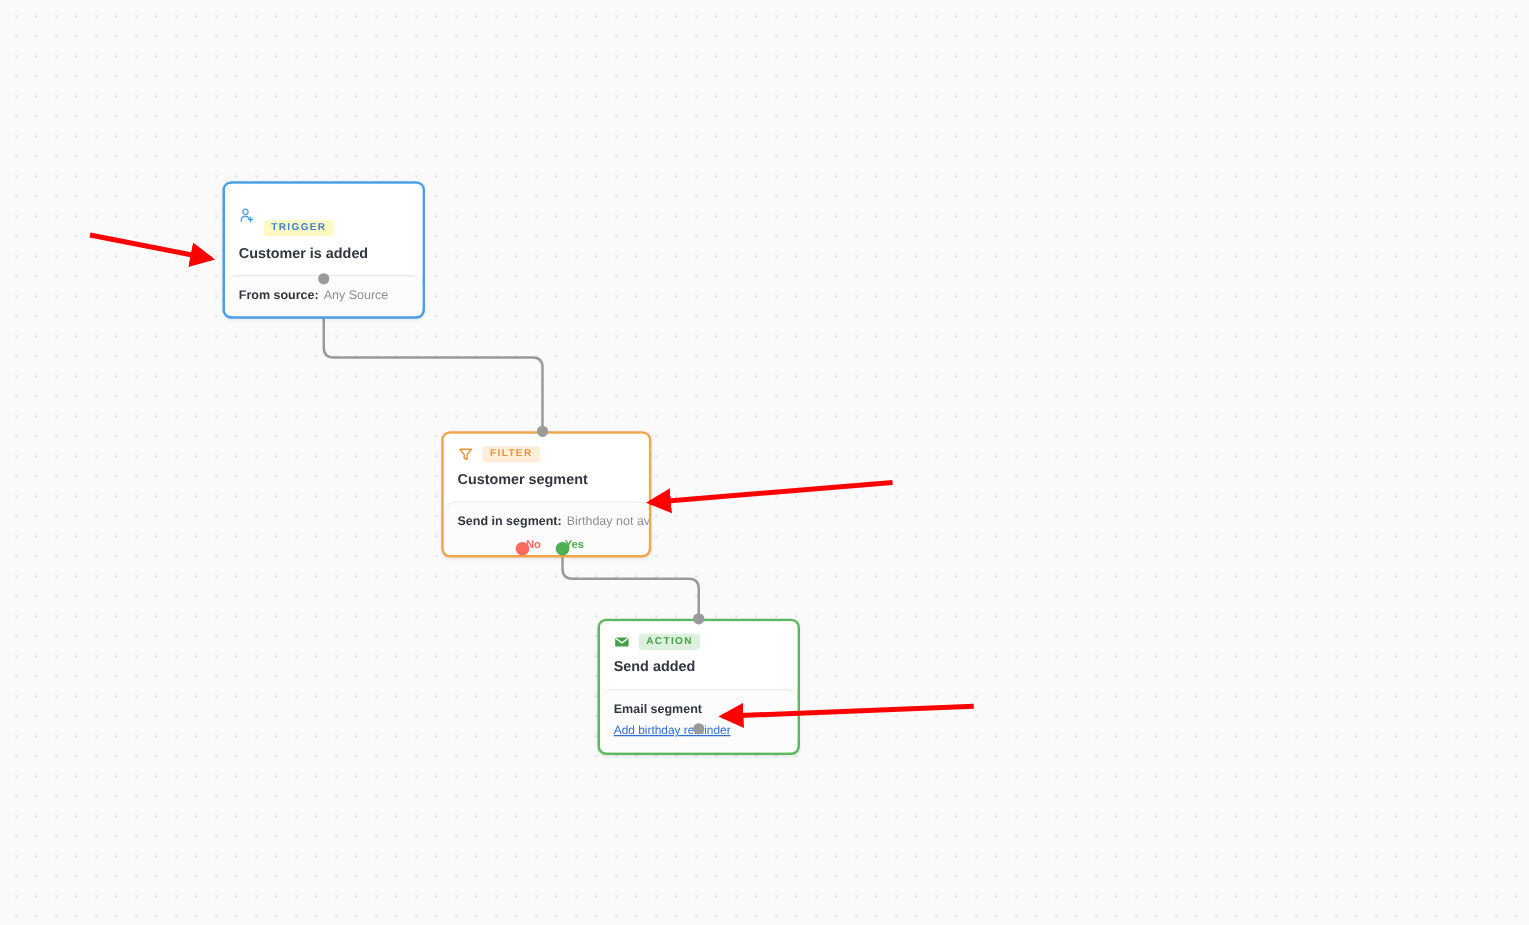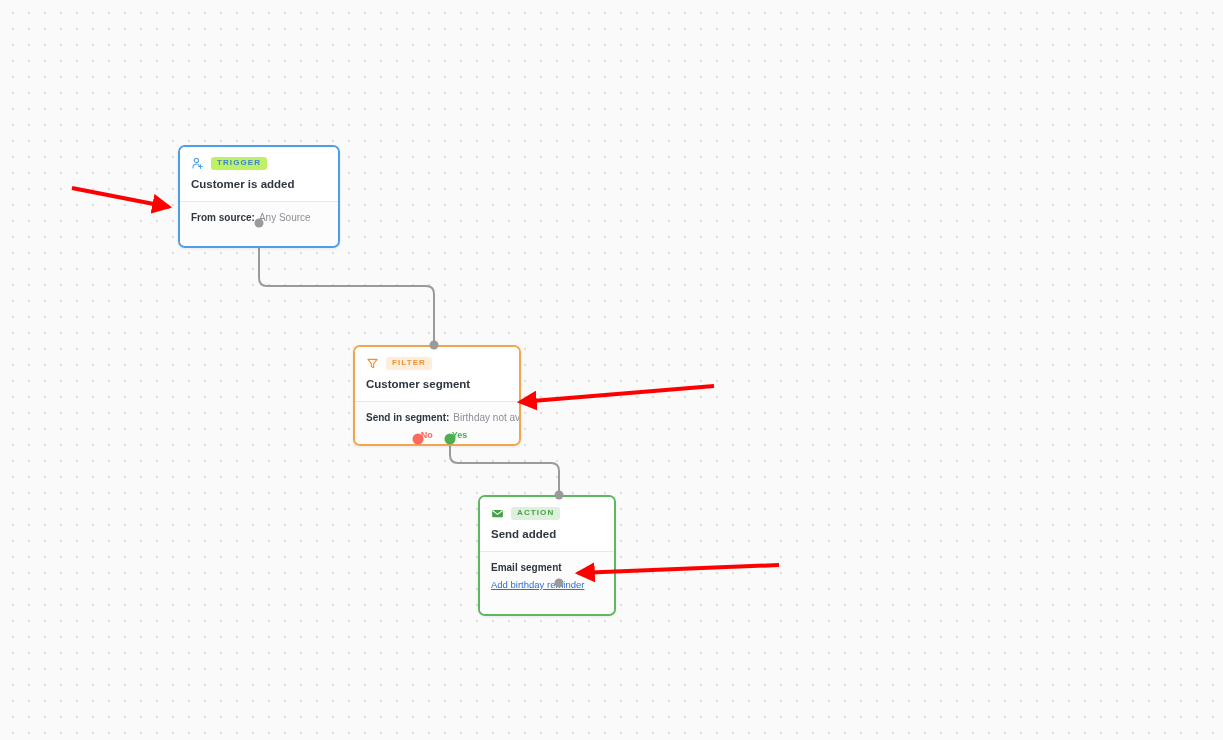--- a/index.html
+++ b/index.html
@@ -71,21 +71,22 @@
   }
   .node-title {
     font-size: 11.5px;
     font-weight: bold;
     color: #2f3640;
     line-height: 1.2;
   }
   .node-bottom {
     border-top: 1px solid #e8e8e8;
     background: #fcfcfc;
-    padding: 9px 11px 22px 11px;
+    padding: 9px 11px 10px 11px;
+    border-radius: 10px;
   }
   .kv {
     font-size: 10px;
     line-height: 1.3;
     white-space: nowrap;
   }
   .kv .k {
     font-weight: bold;
     color: #2f3640;
   }
@@ -95,22 +96,23 @@
   }
 
   
   #node-trigger {
     left: 178px;
     top: 145px;
     width: 162px;
     border-color: #4a9fe8;
   }
   #node-trigger .badge {
-    background: #bef264;
+    background: #fef9c3;
     color: #3b82d6;
+    margin-top: 19px;
   }
 
   
   #node-filter {
     left: 353px;
     top: 345px;
     width: 168px;
     border-color: #f2a64b;
   }
   #node-filter .badge {
@@ -132,21 +134,21 @@
     font-weight: bold;
     line-height: 1;
   }
   .branch-no { color: #fa6a5f; }
   .branch-yes { color: #4caf50; }
 
   
   #node-action {
     left: 478px;
     top: 495px;
-    width: 138px;
+    width: 162px;
     border-color: #5cb85c;
   }
   #node-action .badge {
     background: #ddf0dd;
     color: #46a146;
   }
   .msg-label {
     font-size: 10px;
     font-weight: bold;
     color: #2f3640;

